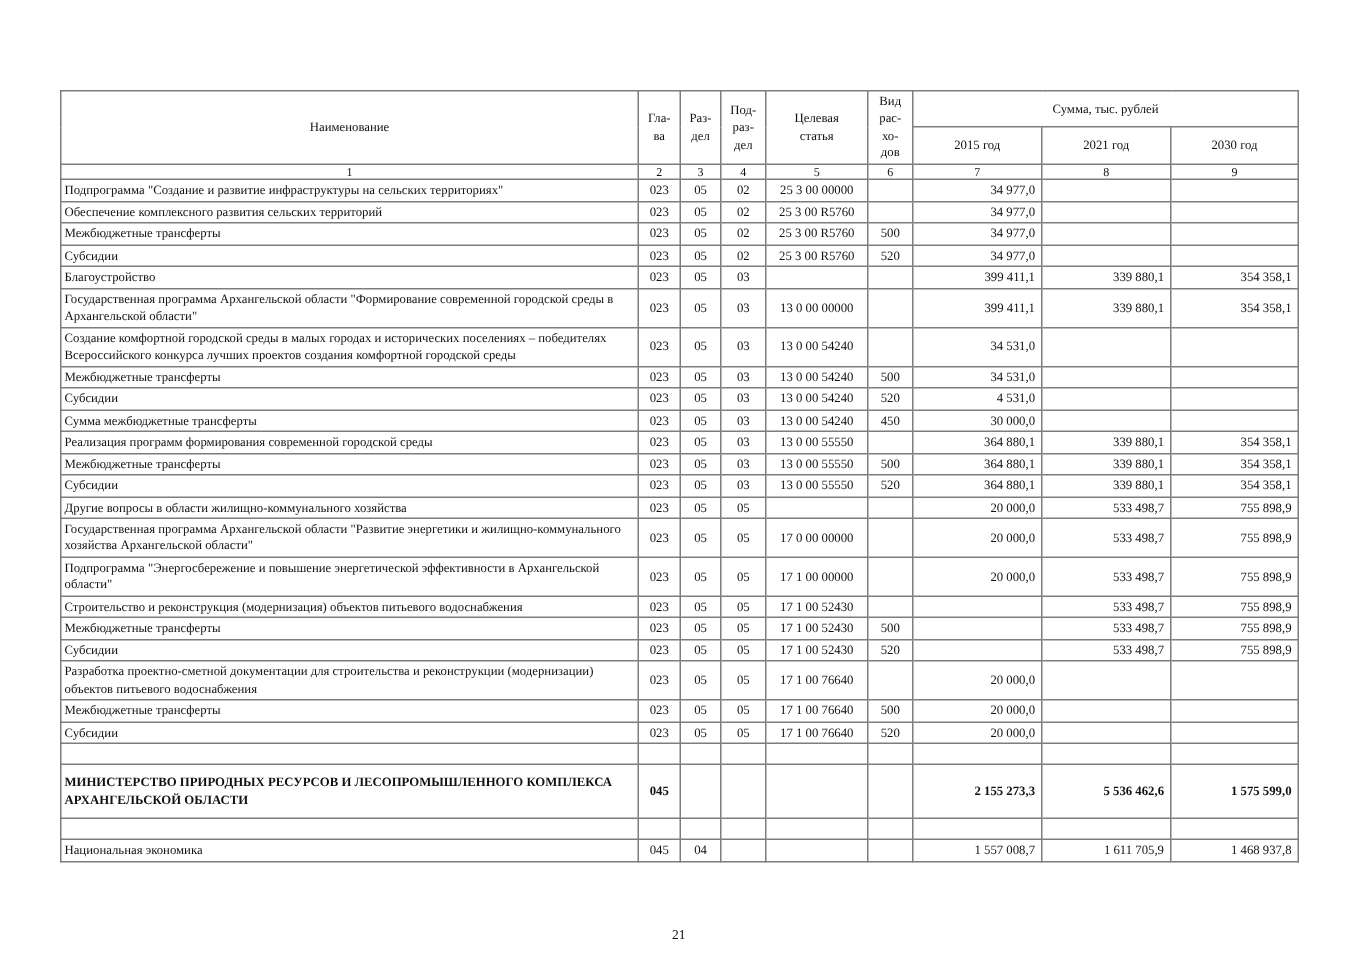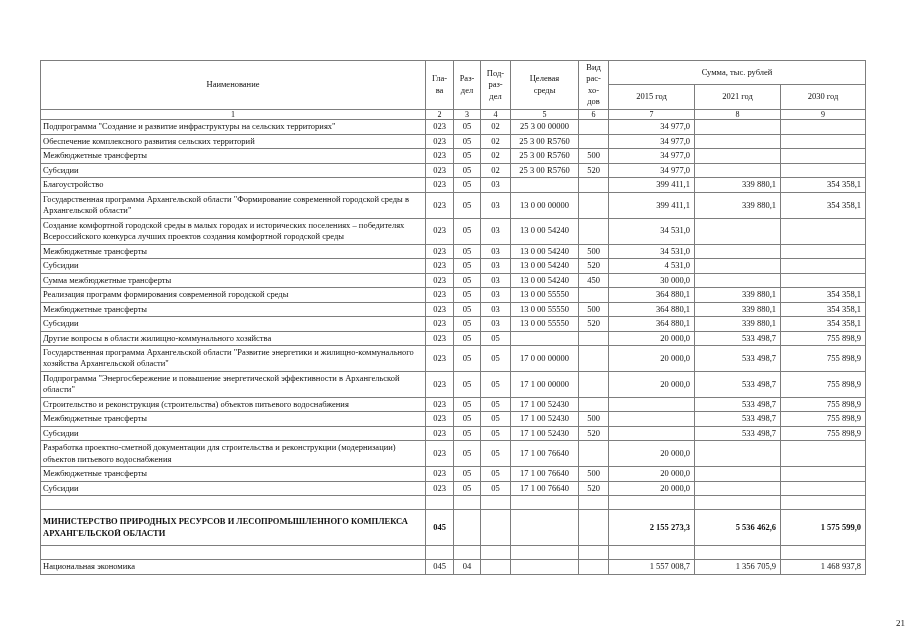--- a/index.html
+++ b/index.html
@@ -23,21 +23,21 @@
   thead th { text-align:center; }
   .pre { white-space:pre-line; }
   td.col-name { text-align:left; }
   td.col-glava, td.col-razdel, td.col-podrazdel, td.col-target, td.col-vid { text-align:center; }
   td.col-y2020, td.col-y2021, td.col-y2022 { text-align:right; padding-right:4px; }
   tr.ministry td { font-weight:bold; padding-top:6px; padding-bottom:6px; }
   tr.spacer td { height:14px; }
   tr.numrow th { font-size:8px; line-height:1.2; padding:0 2px; }
   .page-number {
     position:absolute; left:0; right:0; bottom:12px;
-    text-align:right; font-size:9px; color:#111111;
+    text-align:center; font-size:9px; color:#111111;
   }
 </style>
 </head>
 <body>
 
 <div class="page">
 
   <table>
     <colgroup>
       <col style="width:385px">
@@ -54,21 +54,21 @@
       <tr>
         <th rowspan="2">Наименование</th>
         <th rowspan="2" class="pre">Гла-
 ва</th>
         <th rowspan="2" class="pre">Раз-
 дел</th>
         <th rowspan="2" class="pre">Под-
 раз-
 дел</th>
         <th rowspan="2" class="pre">Целевая
-среды</th>
+статья</th>
         <th rowspan="2" class="pre">Вид
 рас-
 хо-
 дов</th>
         <th colspan="3">Сумма, тыс. рублей</th>
       </tr>
       <tr>
         <th>2015 год</th>
         <th>2021 год</th>
         <th>2030 год</th>
@@ -256,21 +256,21 @@
           <td class="col-glava">023</td>
           <td class="col-razdel">05</td>
           <td class="col-podrazdel">05</td>
           <td class="col-target">17 1 00 00000</td>
           <td class="col-vid"></td>
           <td class="col-y2020">20 000,0</td>
           <td class="col-y2021">533 498,7</td>
           <td class="col-y2022">755 898,9</td>
         </tr>
         <tr class="data">
-          <td class="col-name">Строительство и реконструкция (строительства) объектов питьевого водоснабжения</td>
+          <td class="col-name">Строительство и реконструкция (модернизация) объектов питьевого водоснабжения</td>
           <td class="col-glava">023</td>
           <td class="col-razdel">05</td>
           <td class="col-podrazdel">05</td>
           <td class="col-target">17 1 00 52430</td>
           <td class="col-vid"></td>
           <td class="col-y2020"></td>
           <td class="col-y2021">533 498,7</td>
           <td class="col-y2022">755 898,9</td>
         </tr>
         <tr class="data">
@@ -362,21 +362,21 @@
           <td class="col-y2022"></td>
         </tr>
         <tr class="data">
           <td class="col-name">Национальная экономика</td>
           <td class="col-glava">045</td>
           <td class="col-razdel">04</td>
           <td class="col-podrazdel"></td>
           <td class="col-target"></td>
           <td class="col-vid"></td>
           <td class="col-y2020">1 557 008,7</td>
-          <td class="col-y2021">1 356 705,9</td>
+          <td class="col-y2021">1 611 705,9</td>
           <td class="col-y2022">1 468 937,8</td>
         </tr>
       </tbody>
   </table>
 
   <div class="page-number">21</div>
 
 </div>
 
 </body></html>

